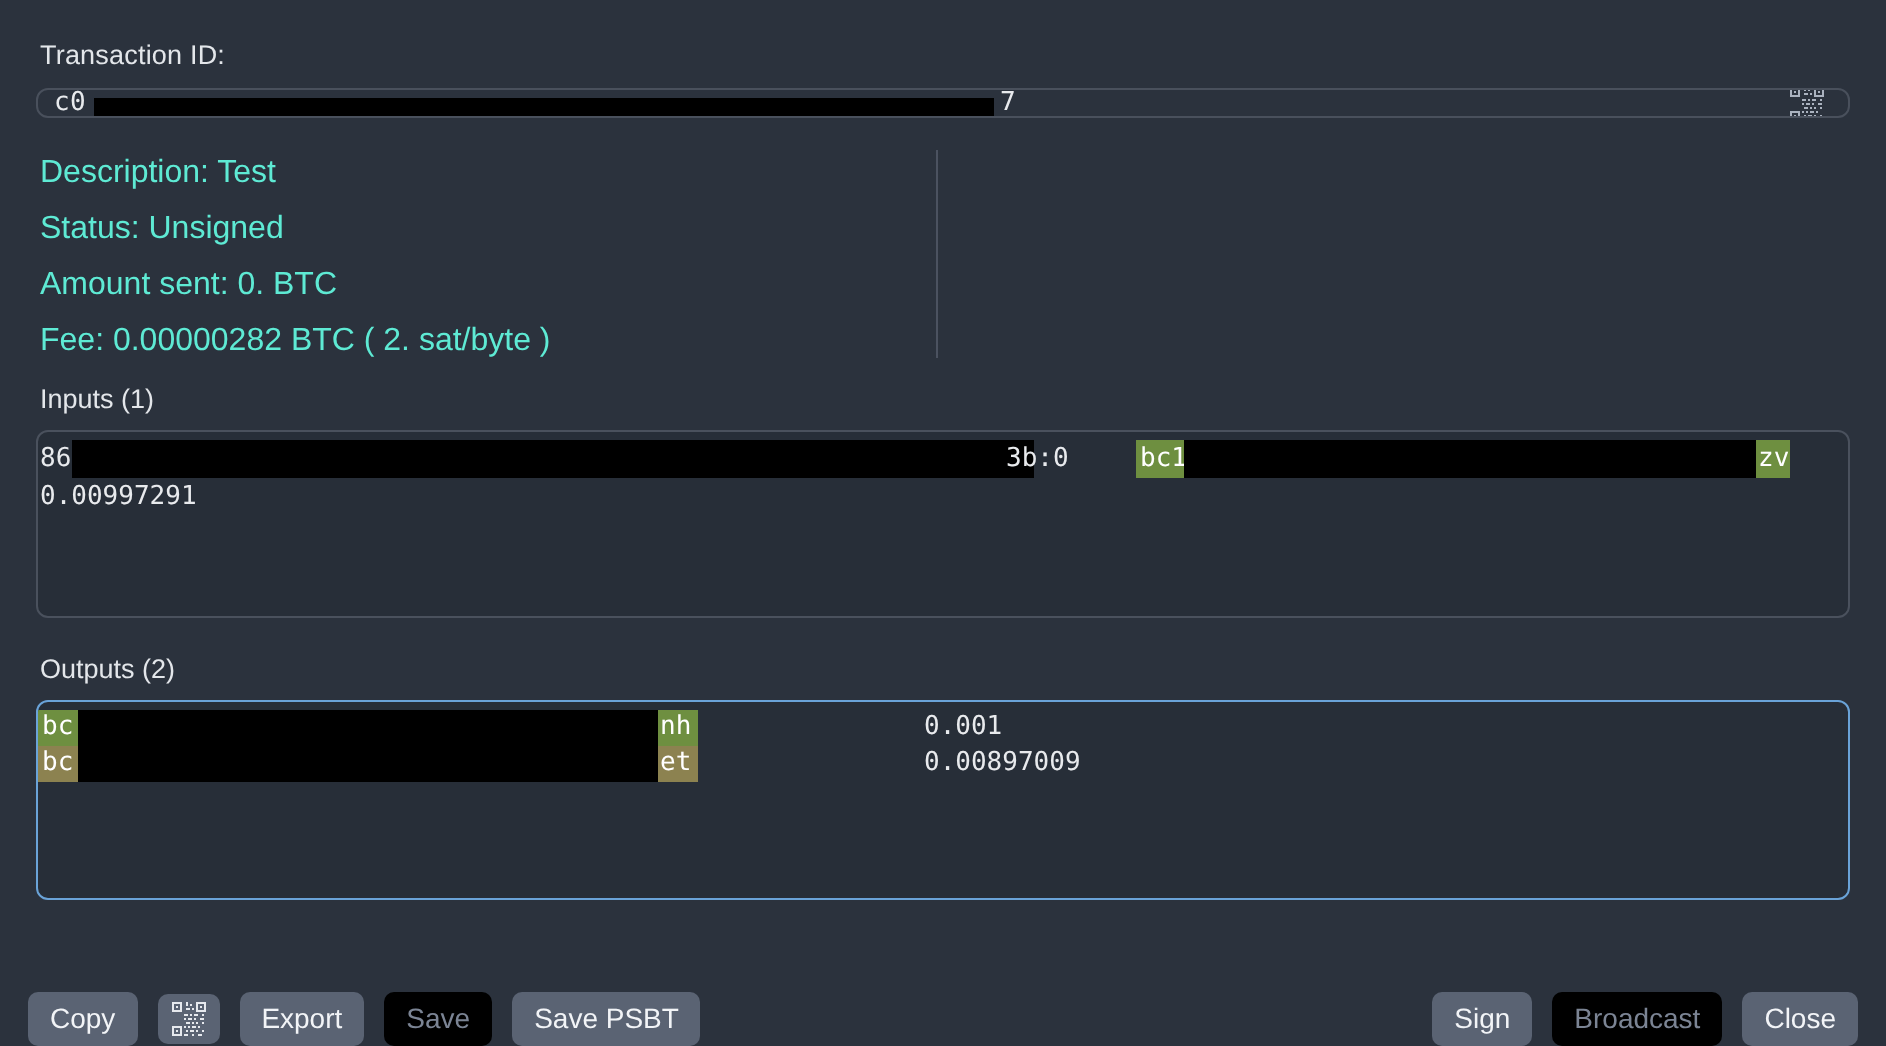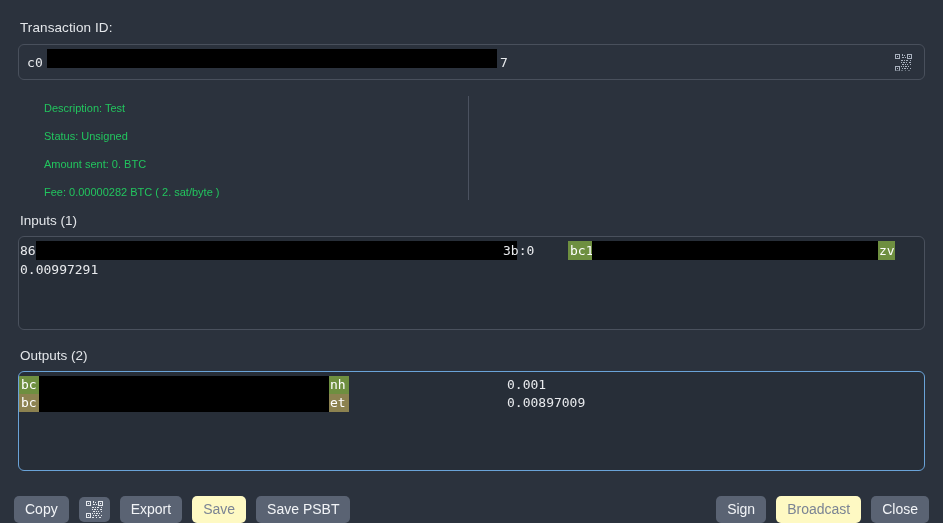--- a/index.html
+++ b/index.html
@@ -35,21 +35,21 @@
   
   .label-plain {
     font-size: 13.5px;
     color: #e3e6ea;
     letter-spacing: 0.1px;
   }
   #txid-label { margin: 2px 0 9px 2px; }
 
   .txid-field {
     position: relative;
-    height: 36px;
+    height: 15px;
     border: 1px solid #49505c;
     border-radius: 6px;
     background: #2b323d;
     box-sizing: border-box;
     display: flex;
     align-items: center;
     overflow: hidden;
   }
   .txid-text {
     font-family: "DejaVu Sans Mono", monospace;
@@ -105,27 +105,26 @@
     background: #4b5260;
     margin: 2px 0 4px 0;
     flex: 0 0 1px;
     height: 104px;
   }
   .col-right {
     flex: 1 1 auto;
     padding-left: 19px;
   }
   .detail-line {
-    font-size: 11px;
-    color: #22c55e;
+    font-size: 16px;
+    color: #5eead4;
     margin-bottom: 0;
     height: 28px;
     line-height: 28px;
     white-space: nowrap;
-    margin-left: 24px;
   }
   .col-left .detail-line { padding-left: 2px; }
 
   
   .section-label {
     font-size: 13.5px;
     color: #e3e6ea;
     margin: 0 0 8px 2px;
   }
 
@@ -250,21 +249,20 @@
     color: #ffffff;
   }
   .out-amount {
     position: absolute;
     left: 443px;
     font-family: "DejaVu Sans Mono", monospace;
     font-size: 13px;
     line-height: 18px;
     color: #e8eaed;
     white-space: nowrap;
-    margin-left: 45px;
   }
 
   
   .footer {
     flex: 0 0 auto;
     height: 45px;
     padding: 0 14px;
     display: flex;
     align-items: center;
     justify-content: space-between;
@@ -282,21 +280,21 @@
     border-radius: 5px;
     font-family: "Liberation Sans", sans-serif;
     font-size: 14px;
     padding: 6px 11px;
     line-height: 15px;
     cursor: pointer;
     white-space: nowrap;
     margin-top: 18px;
   }
   .btn.disabled {
-    background: #fef9c3;
+    background: #000000;
     color: #7b8494;
     cursor: default;
   }
   .btn.iconbtn {
     padding: 4px 7px;
     display: flex;
     align-items: center;
     justify-content: center;
   }
 </style>

